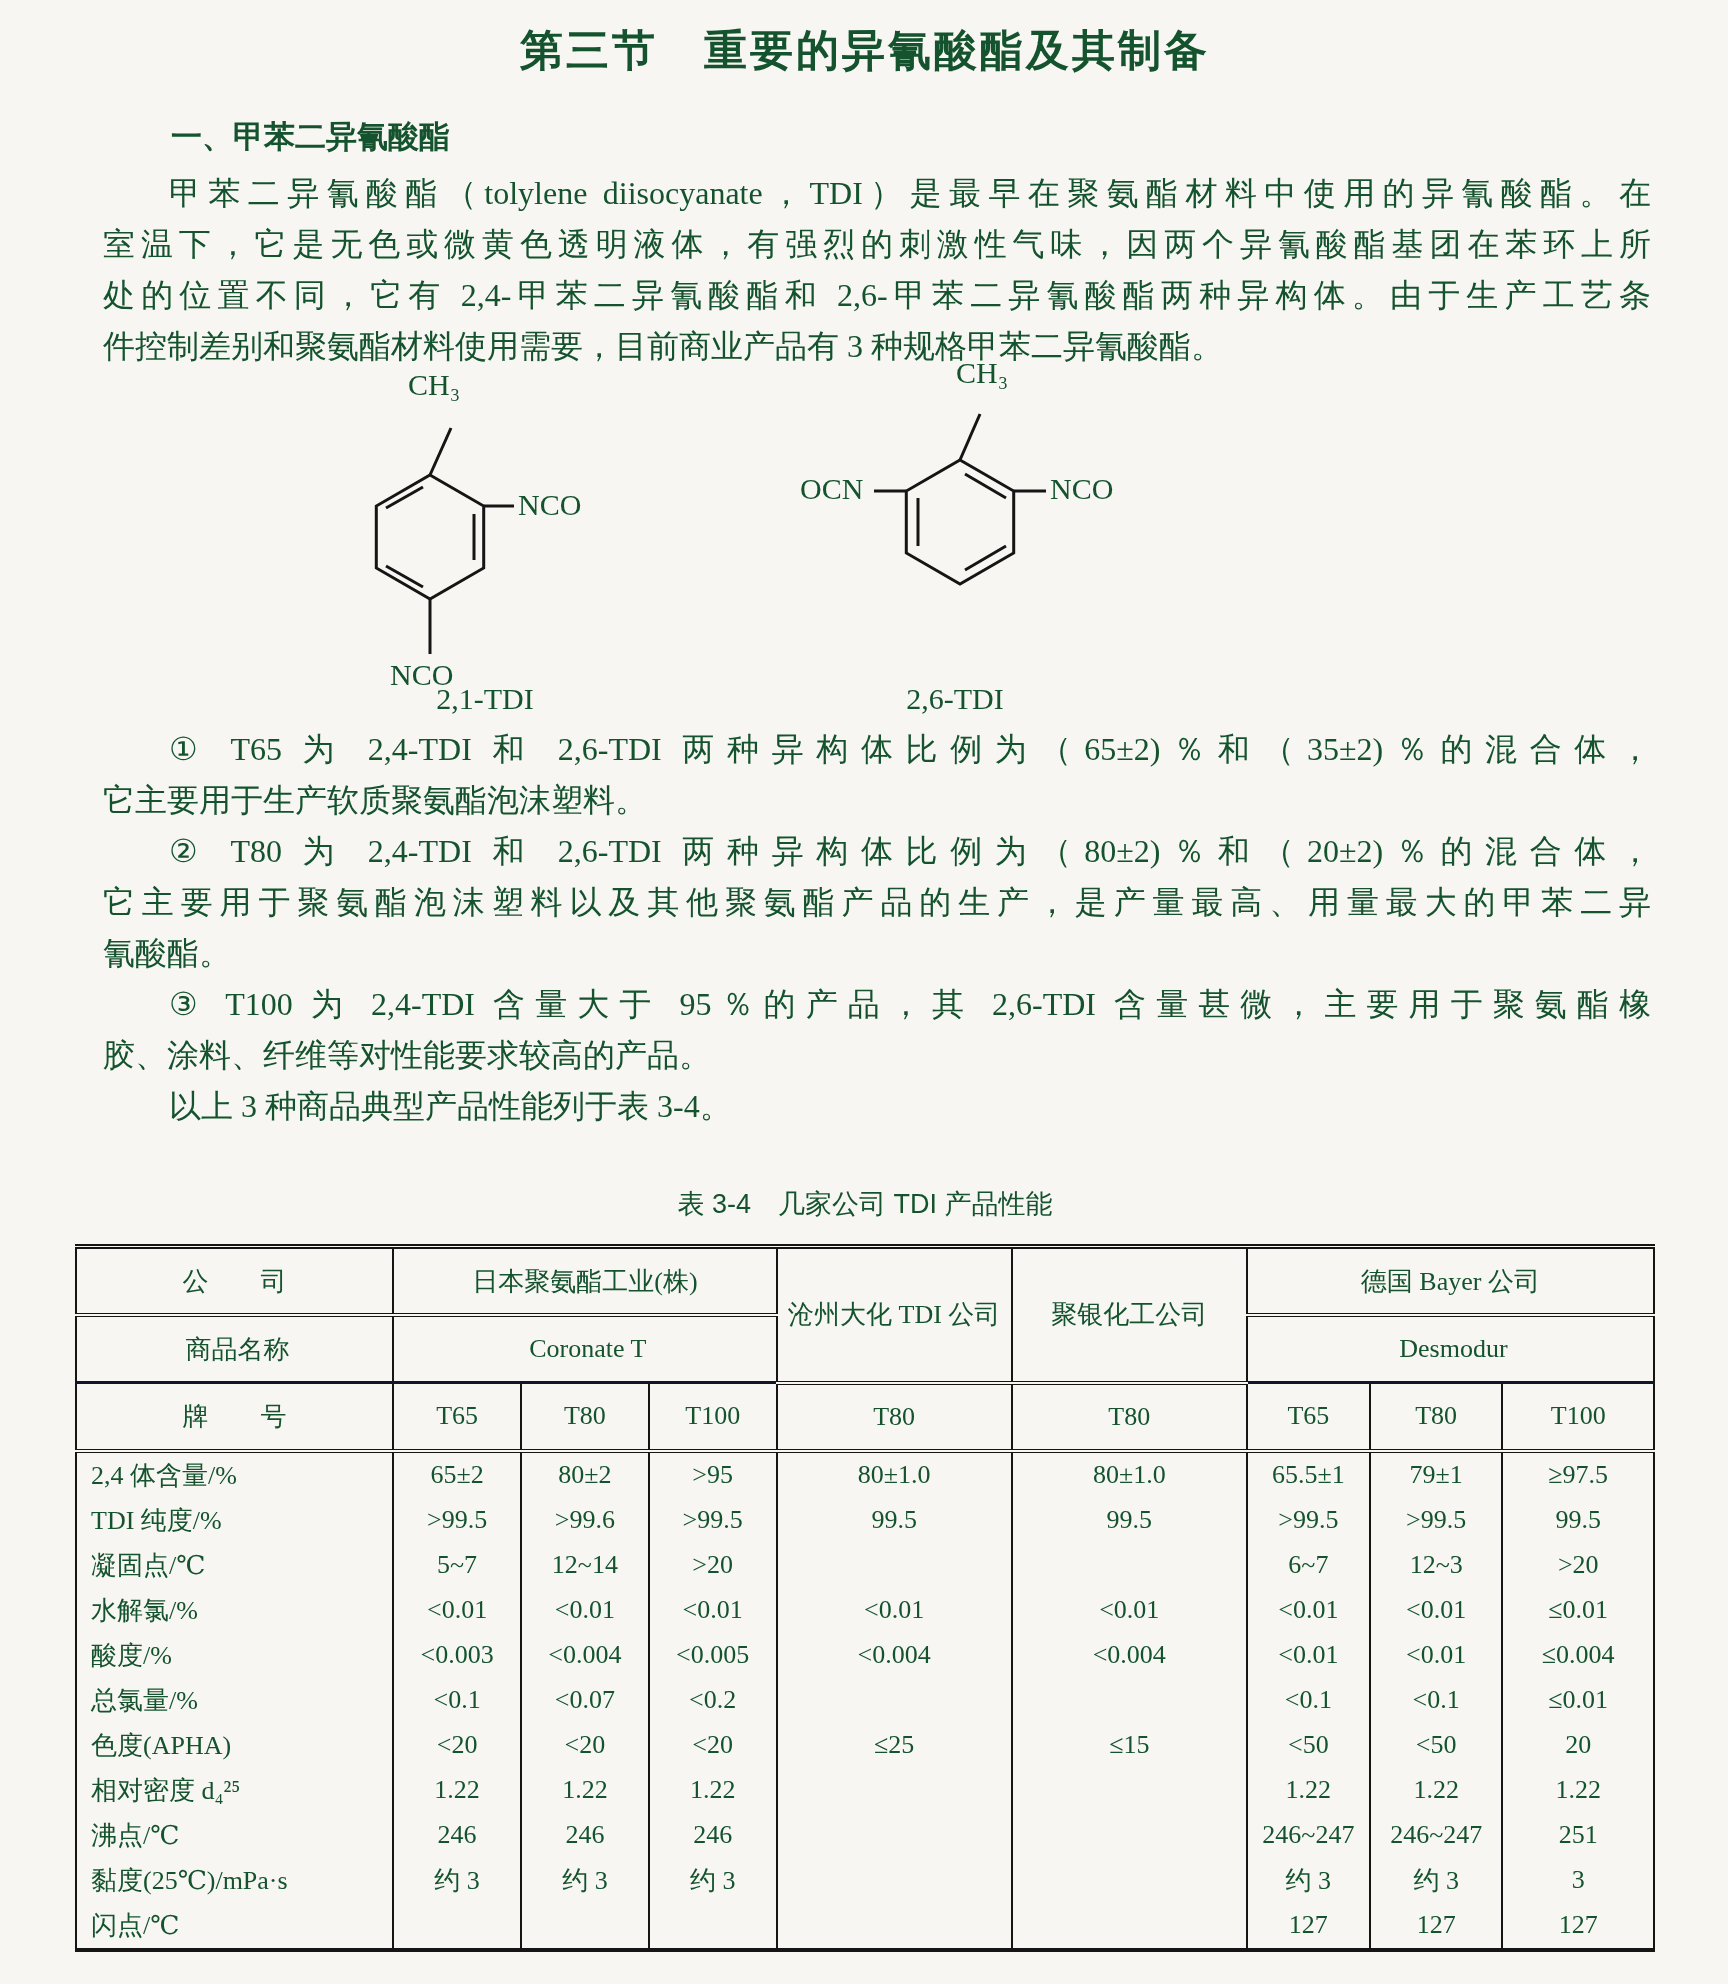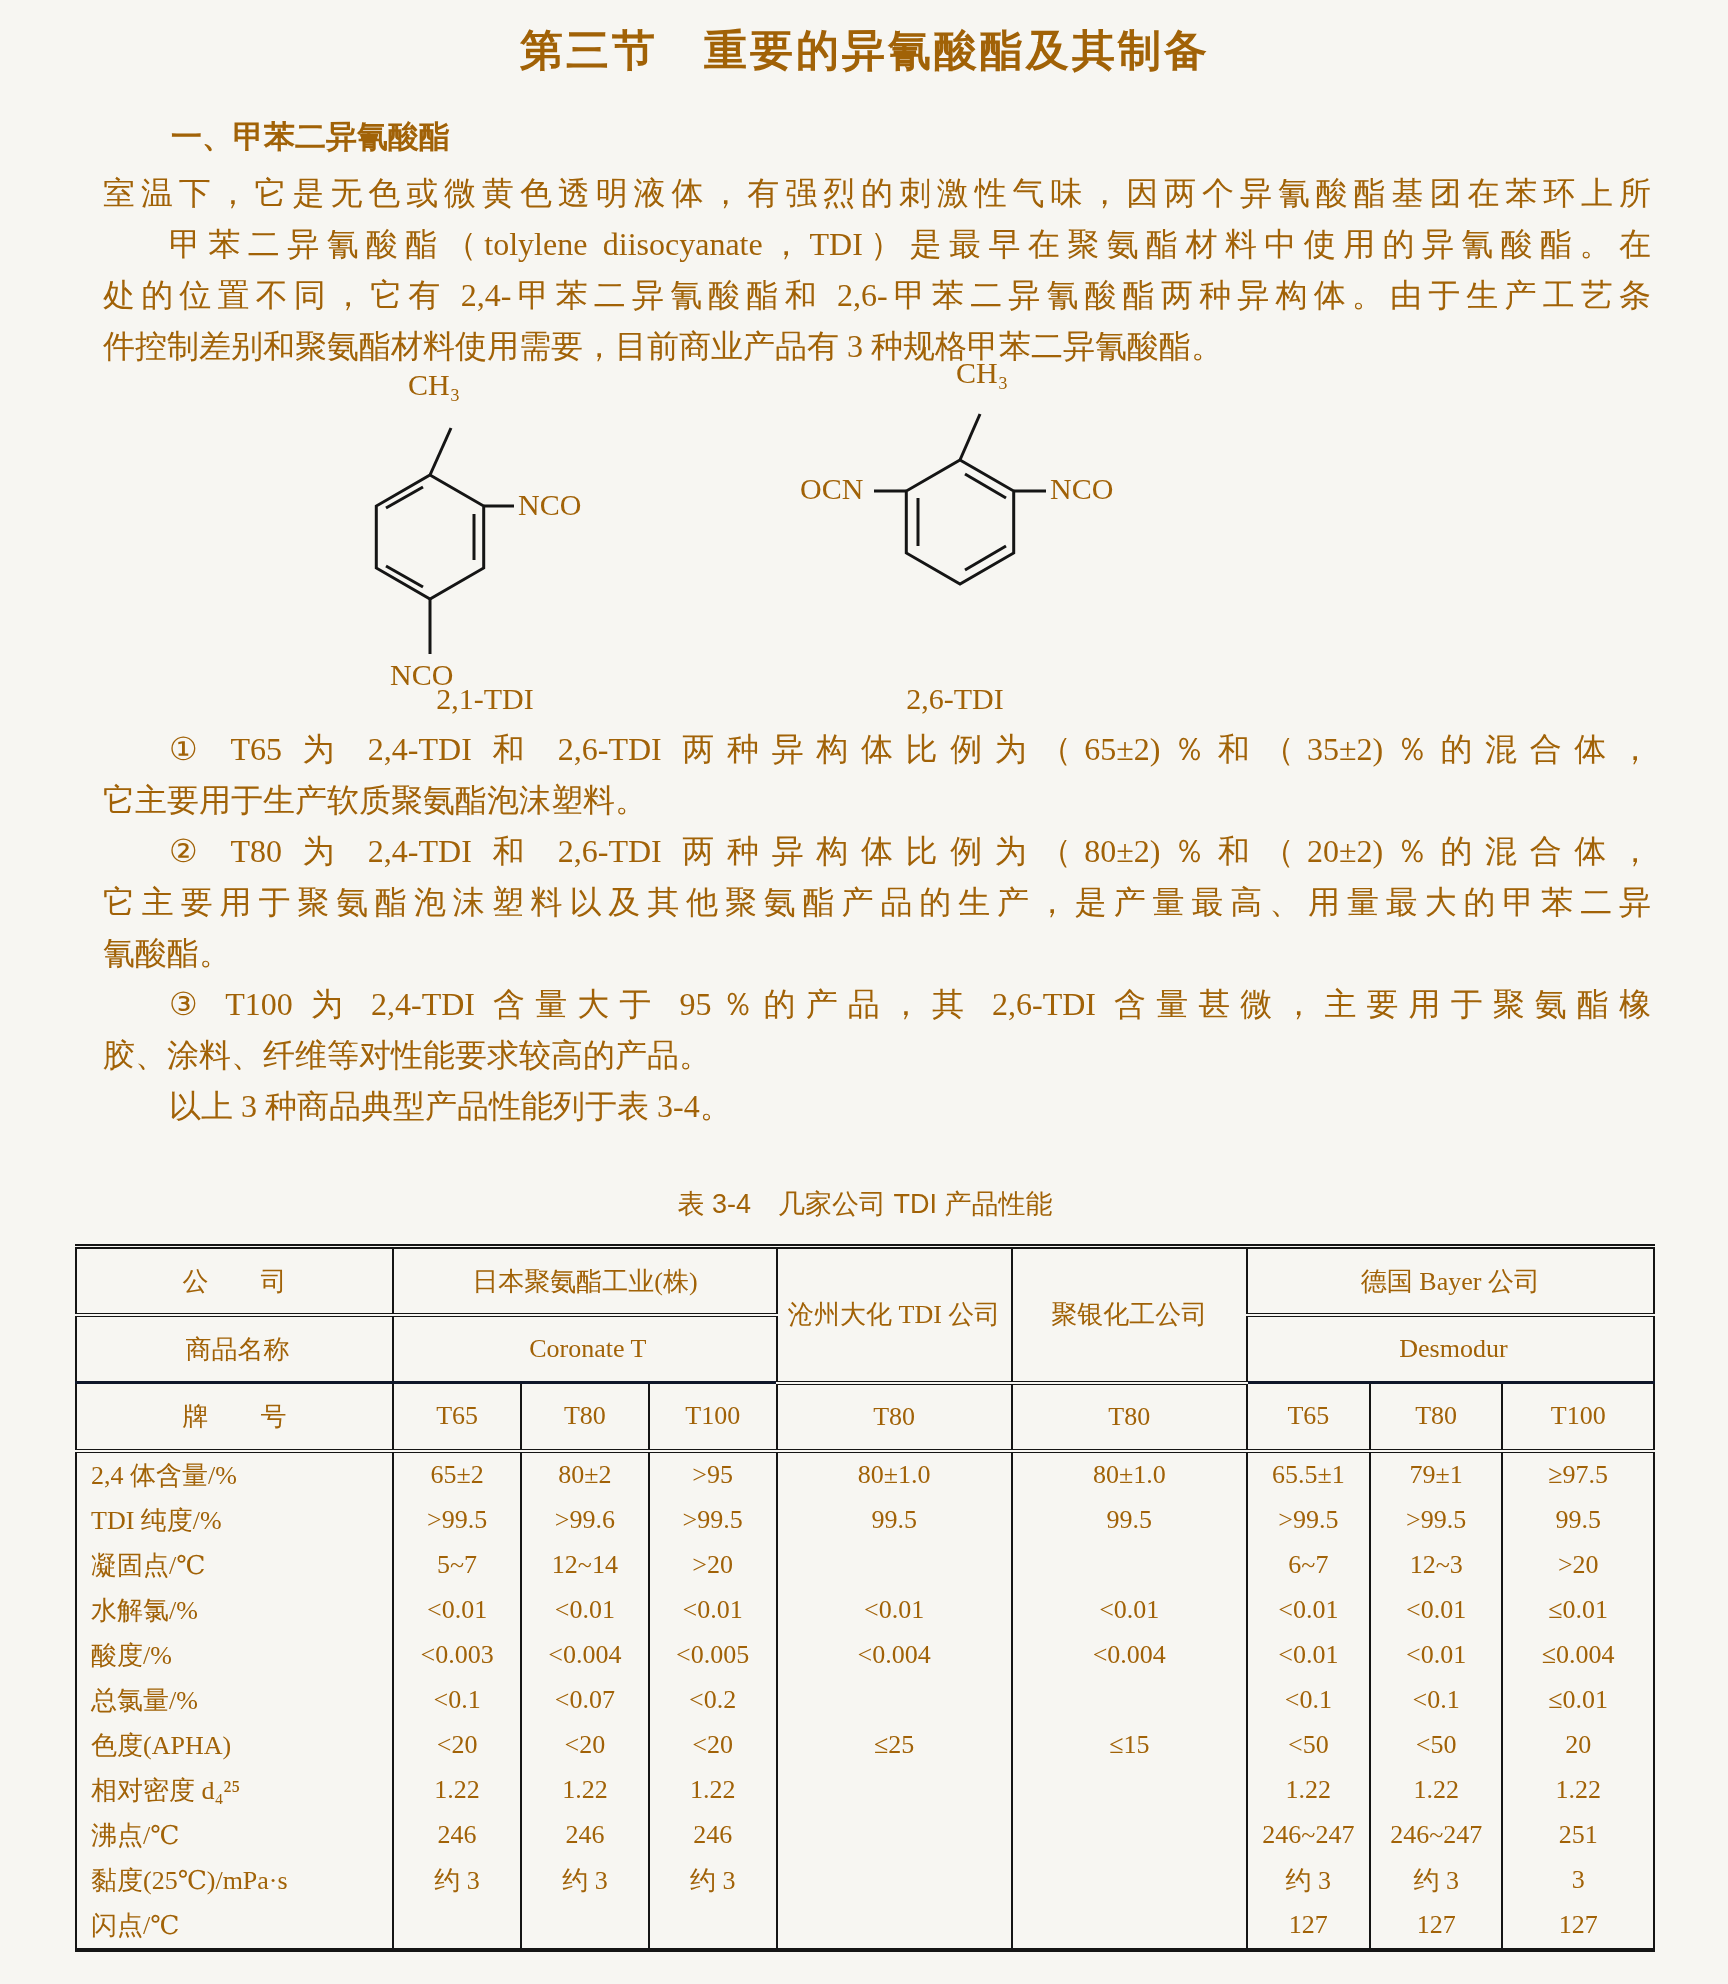--- a/index.html
+++ b/index.html
@@ -6,21 +6,21 @@
   body{background:#e8e6e1;}
   .page{
     position:relative;
     width:1728px;height:1984px;
     margin:0 auto;
     background:#f7f6f2;
     box-sizing:border-box;
     padding:22px 73px 0 75px;
     overflow:hidden;
     font-family:"Liberation Serif","DejaVu Serif",serif;
-    color:#a16207;
+    color:#14532d;
   }
   .doc-title{
     margin:0 0 36px 0;
     text-align:center;
     font-family:"Liberation Sans","DejaVu Sans",sans-serif;
     font-weight:bold;
     font-size:43px;
     letter-spacing:3px;
   }
   .sec-heading{
@@ -120,22 +120,22 @@
 <body>
 
 <div class="page">
 
   <h1 class="doc-title">第三节　重要的异氰酸酯及其制备</h1>
 
   <h2 class="sec-heading">一、甲苯二异氰酸酯</h2>
 
   <div class="text-block">
     <div class="para p-first">
+      <div class="line ind">甲苯二异氰酸酯（tolylene diisocyanate，TDI）是最早在聚氨酯材料中使用的异氰酸酯。在</div>
       <div class="line">室温下，它是无色或微黄色透明液体，有强烈的刺激性气味，因两个异氰酸酯基团在苯环上所</div>
-      <div class="line ind">甲苯二异氰酸酯（tolylene diisocyanate，TDI）是最早在聚氨酯材料中使用的异氰酸酯。在</div>
       <div class="line">处的位置不同，它有 2,4-甲苯二异氰酸酯和 2,6-甲苯二异氰酸酯两种异构体。由于生产工艺条</div>
       <div class="line short">件控制差别和聚氨酯材料使用需要，目前商业产品有 3 种规格甲苯二异氰酸酯。</div>
     </div>
   </div>
 
   <div class="structures">
 
     <div class="struct s24">
       <svg width="240" height="340" viewBox="0 0 240 340">
         <line x1="110" y1="133" x2="131" y2="86"></line>

